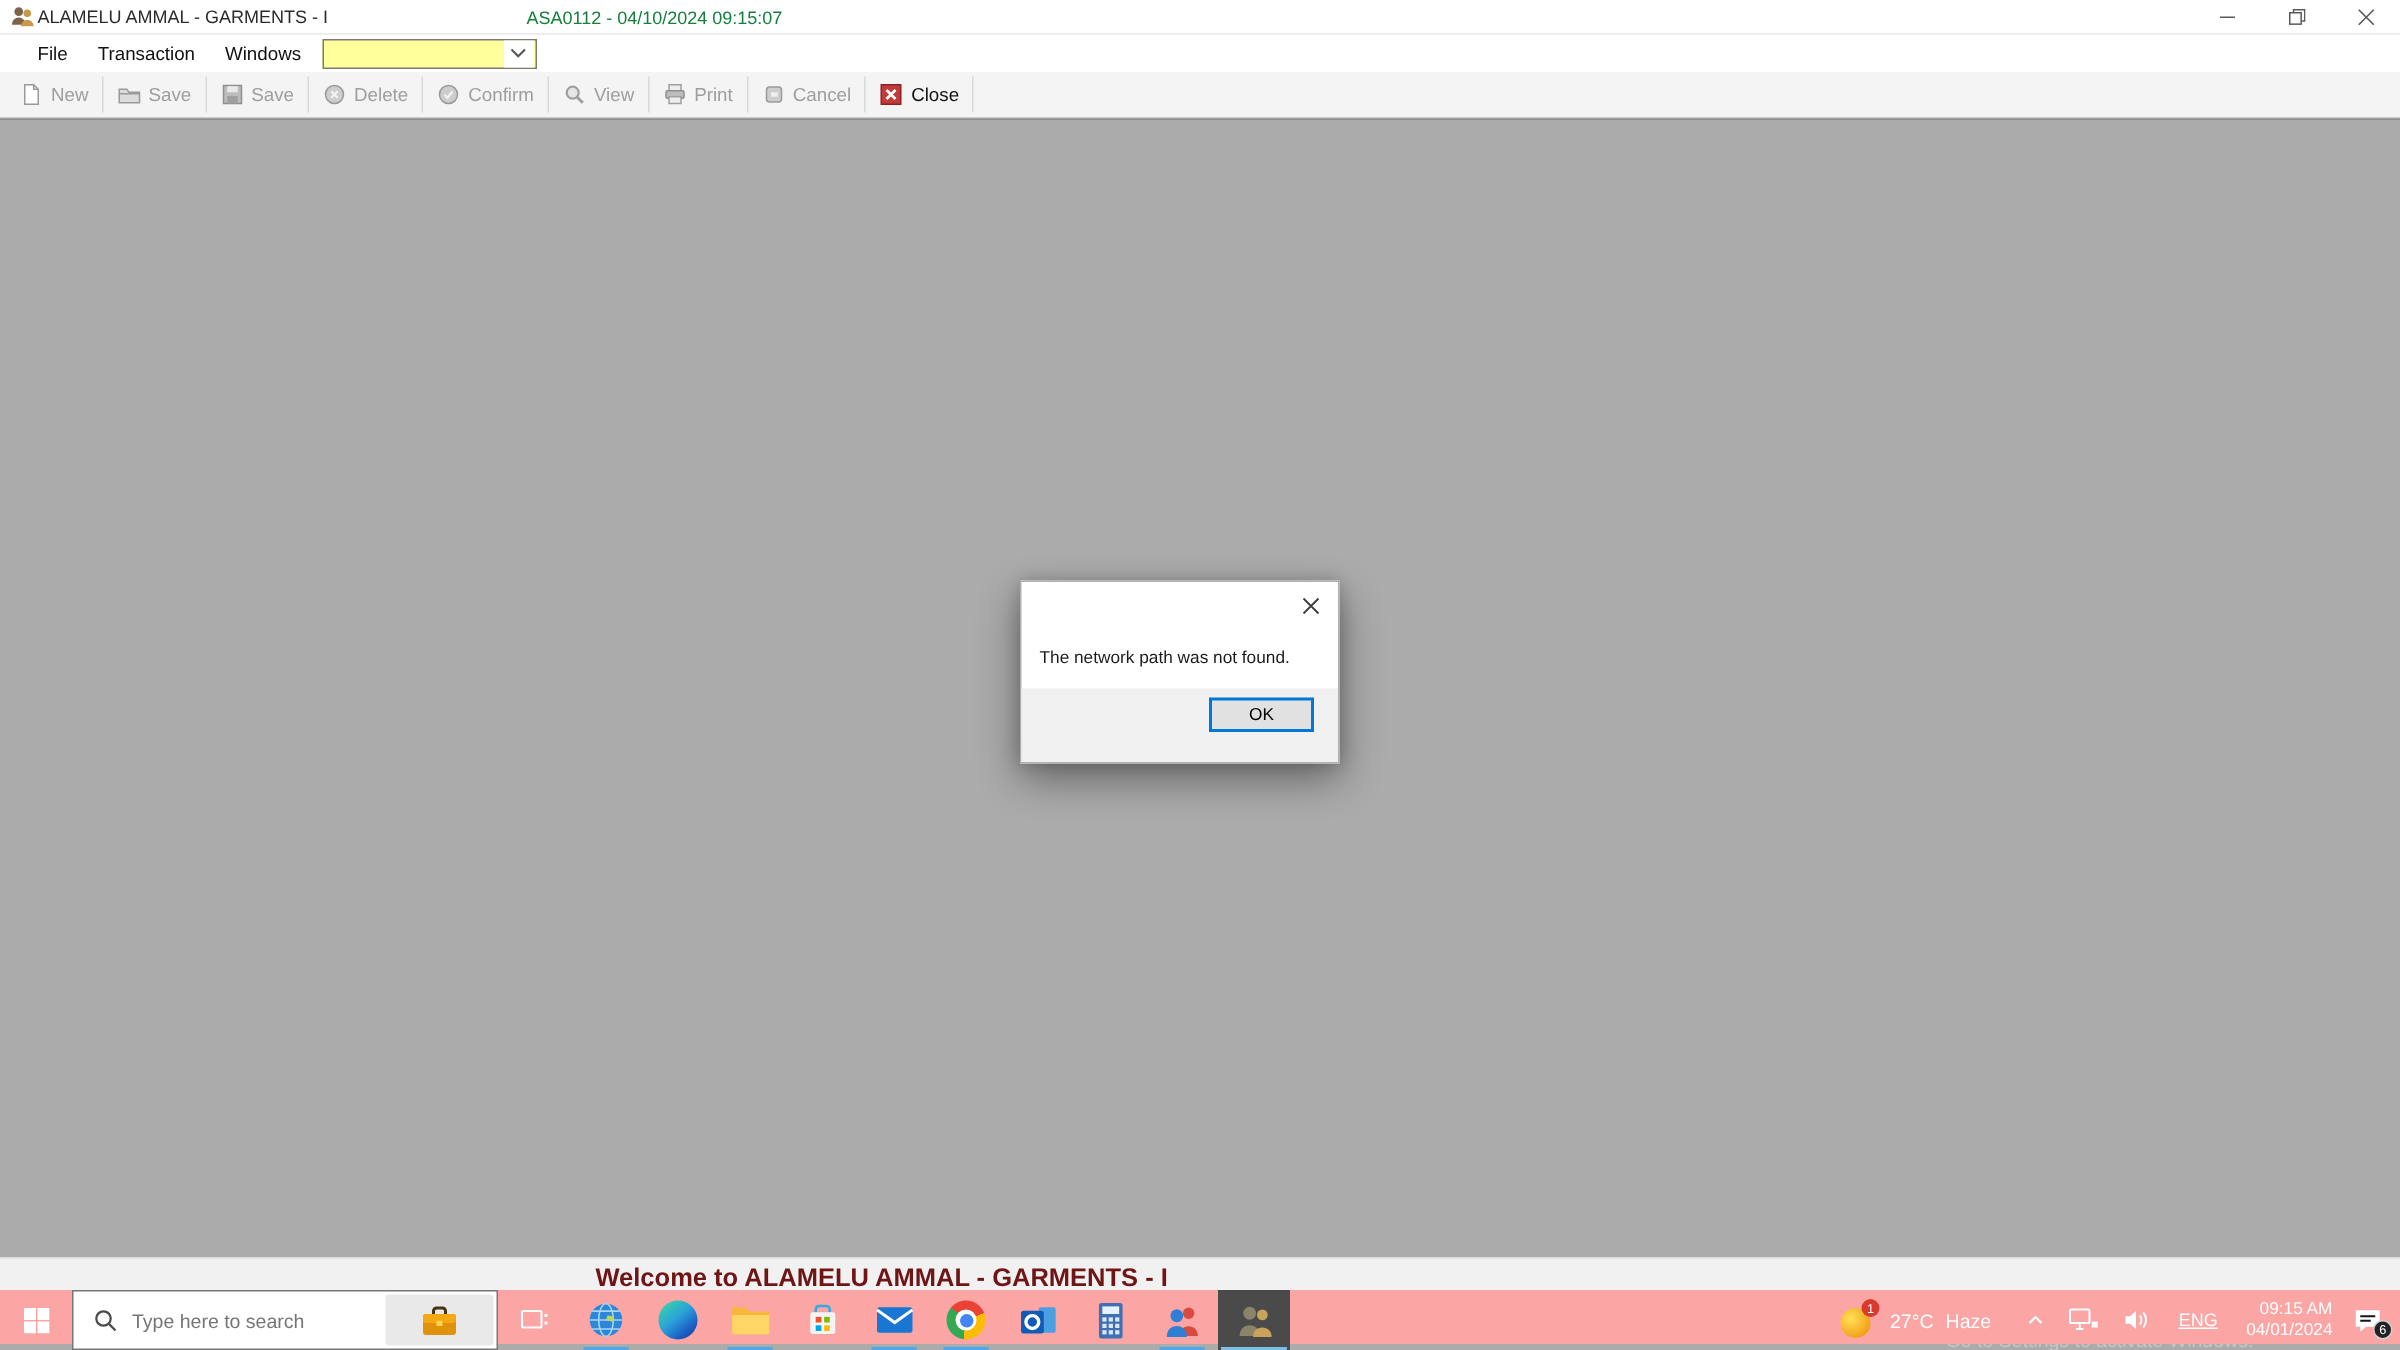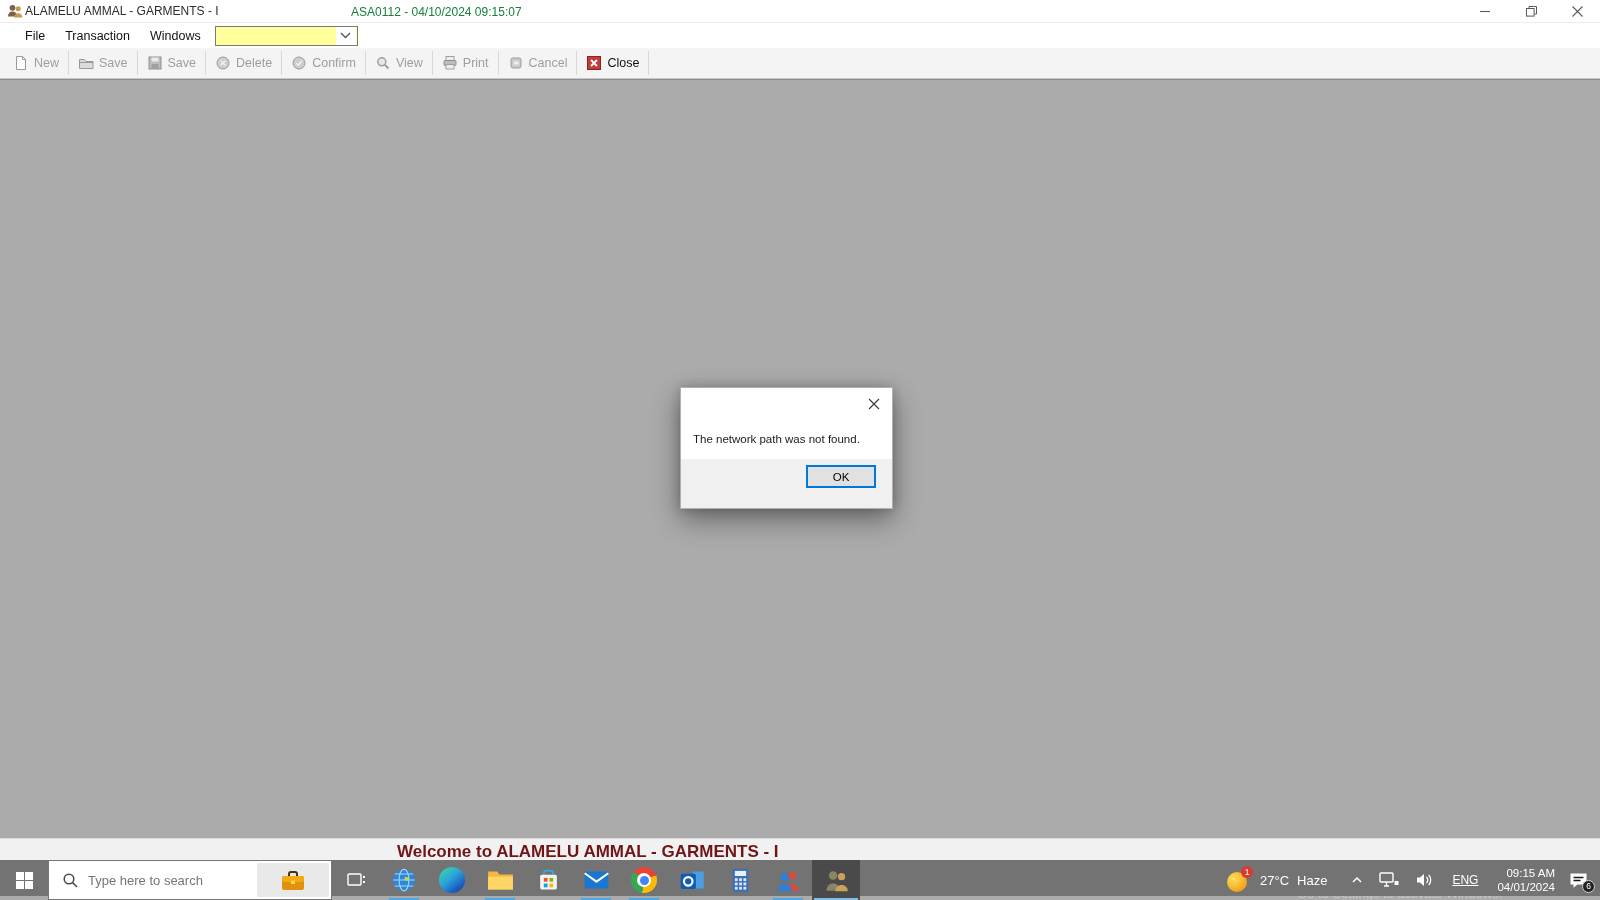--- a/index.html
+++ b/index.html
@@ -58,21 +58,21 @@
     font-family:"Liberation Sans", sans-serif; }
 
   
   .statusbar { position:absolute; left:0; top:838px; width:1600px; height:22px;
     background:#f1f1f1; border-top:1px solid #dadada; }
   .welcome { position:absolute; left:397px; top:3px; font-size:17px;
     font-weight:bold; color:#701516; }
 
   
   .taskbar { position:absolute; left:0; top:860px; width:1600px; height:36px;
-    background:#737373; display:flex; }
+    background:#fca5a5; display:flex; }
   .tb-start { width:48px; height:40px; display:flex; align-items:center; justify-content:center; }
   .tb-search { width:284px; height:40px; background:#ffffff; border:1px solid #777;
     display:flex; align-items:center; position:relative; }
   .tb-search .mag { margin-left:13px; display:flex; }
   .tb-search input { border:none; outline:none; flex:1; font-size:13px; color:#454545;
     margin-left:9px; font-family:"Liberation Sans", sans-serif; background:transparent; width:120px; }
   .search-highlight { position:absolute; right:2px; top:2px; width:72px; height:34px;
     background:#e9e9e9; border-radius:2px; display:flex; align-items:center; justify-content:center; }
   .tb-taskview { width:48px; height:40px; display:flex; align-items:center; justify-content:center; }
   .tb-app { width:48px; height:40px; display:flex; align-items:center; justify-content:center;

